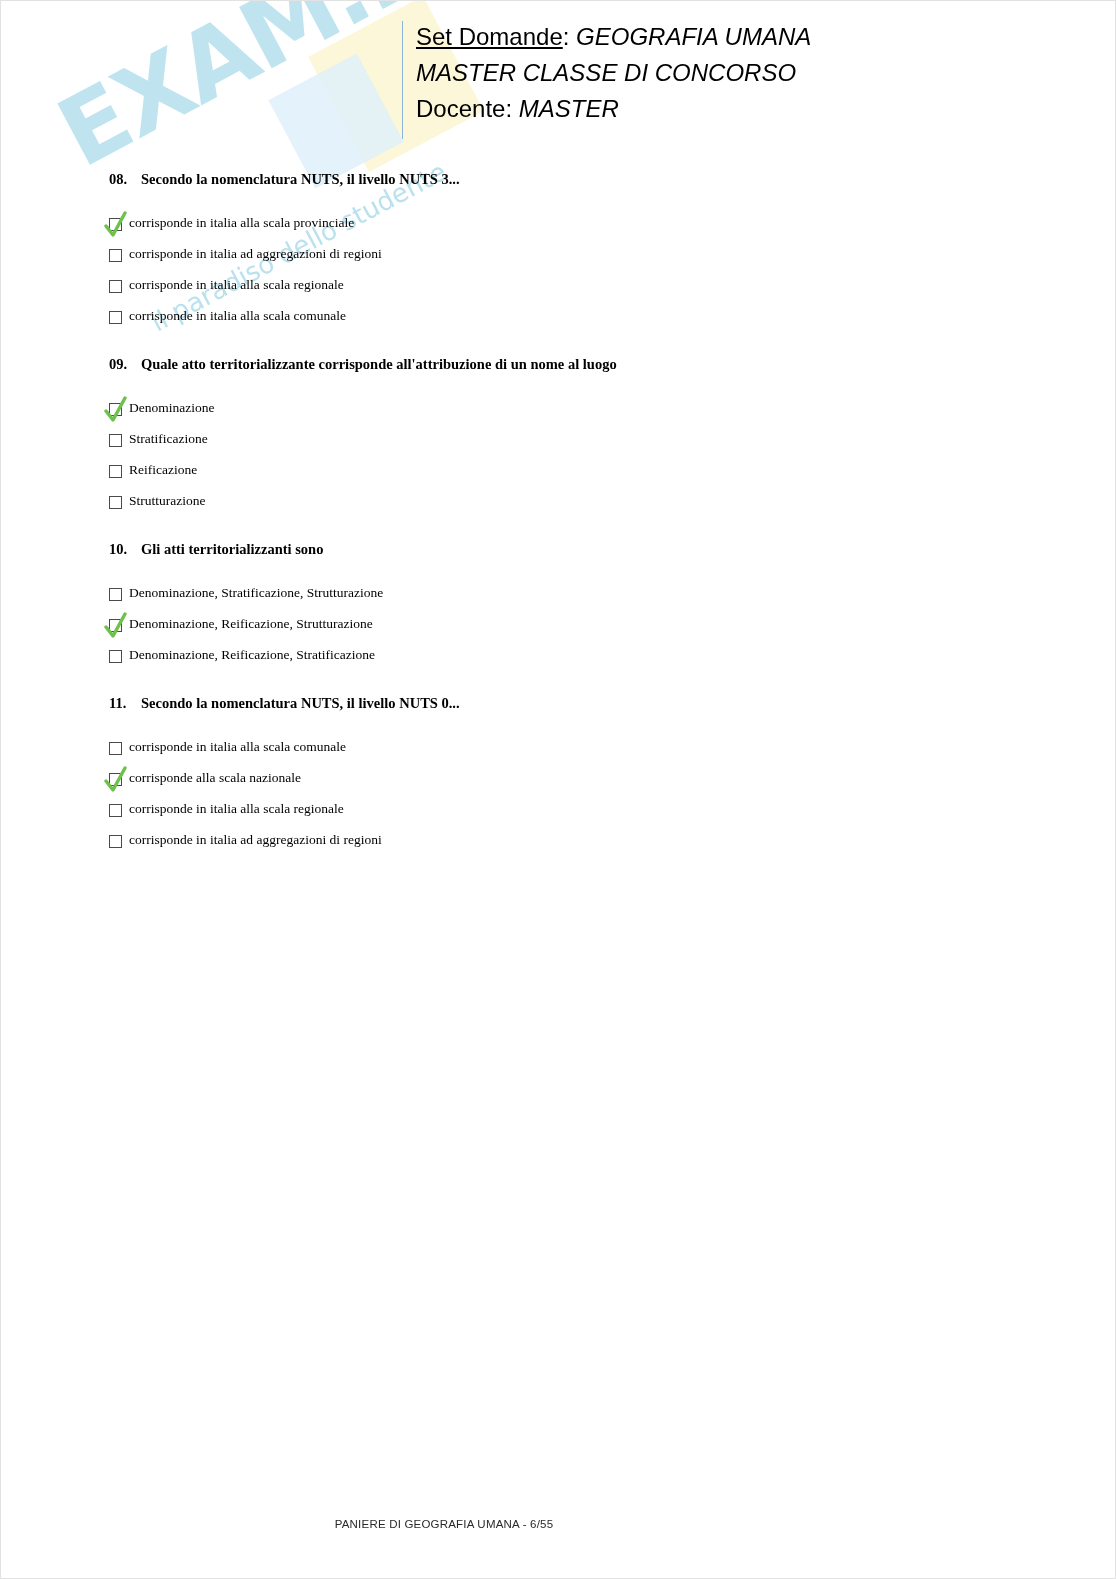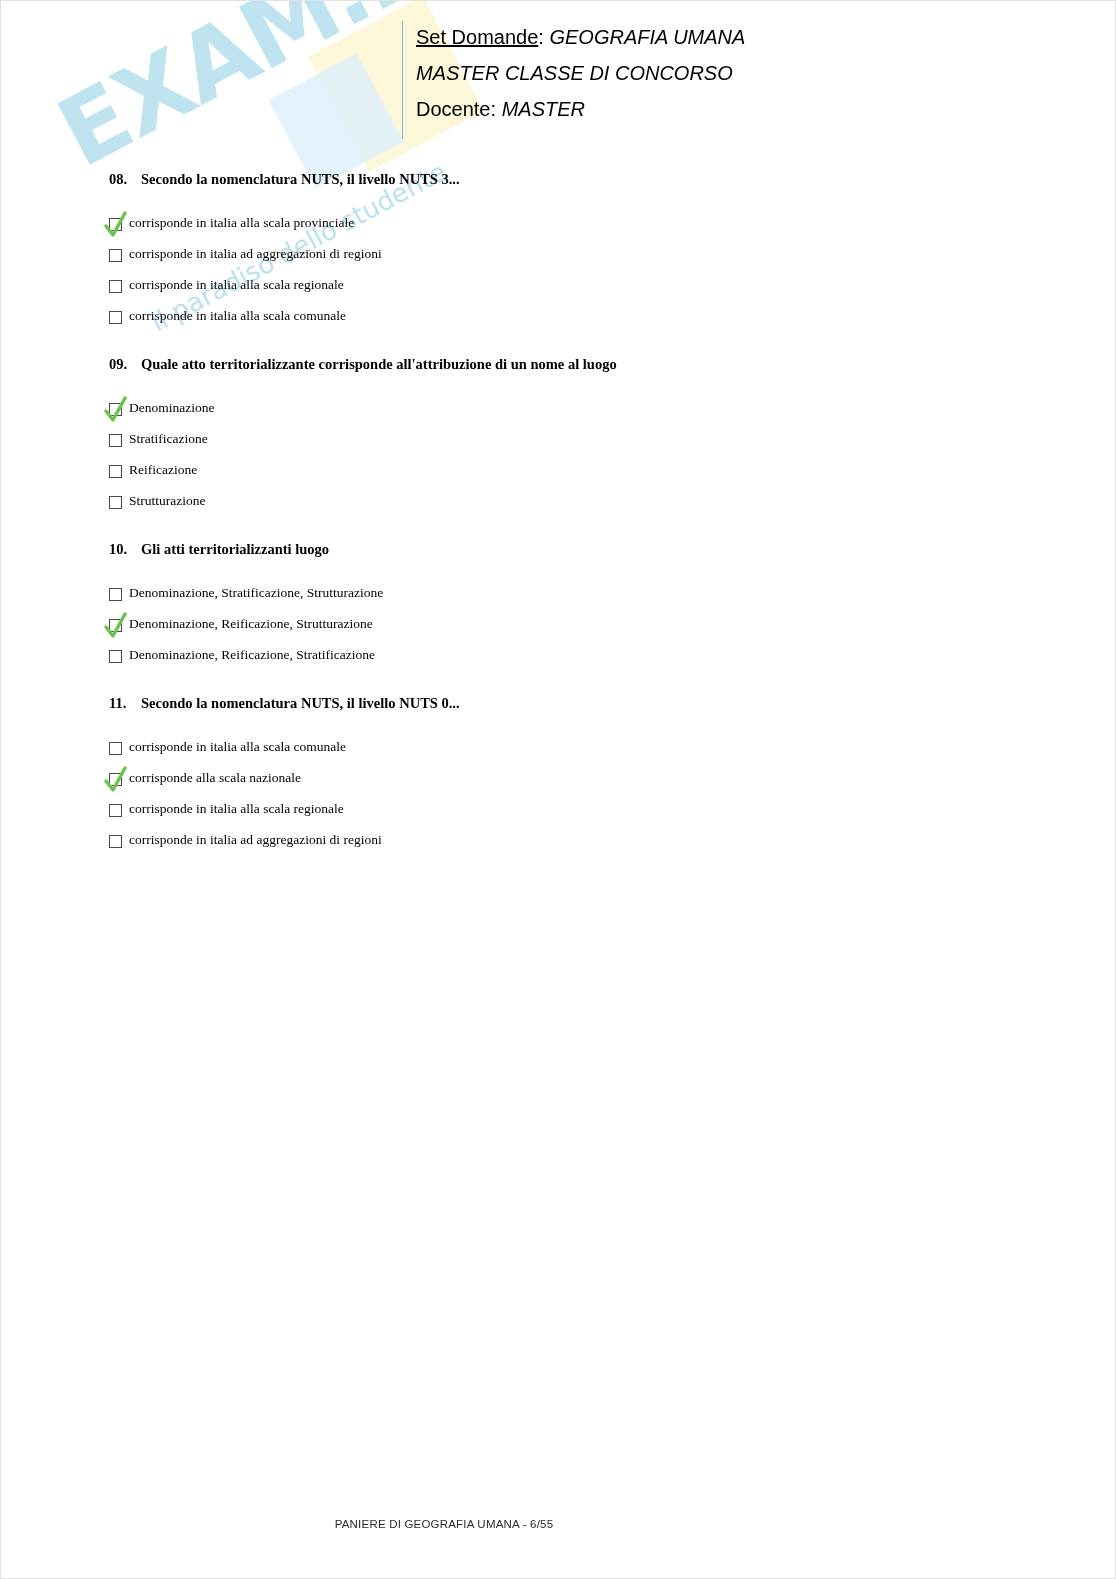--- a/index.html
+++ b/index.html
@@ -92,21 +92,21 @@
   #header .hdr-rule {
     position: absolute;
     left: -14px;
     top: 2px;
     width: 1px;
     height: 118px;
     background: #8ab4d8;
   }
   #header .hdr-line {
     font-family: "Liberation Sans", sans-serif;
-    font-size: 20px;
+    font-size: 24px;
     line-height: 36px;
     white-space: nowrap;
     color: #000;
   }
   #header .hdr-label {
     text-decoration: underline;
   }
   #header .hdr-val {
     font-style: italic;
   }
@@ -268,21 +268,21 @@
           </div>
           <div class="answer-row">
             <span class="cbox"></span>
             <span class="a-label">Strutturazione</span>
           </div>
         </div>
       </div>
       <div class="question-block" style="margin-top: 32px;">
         <div class="q-title">
           <span class="q-num">10.</span>
-          <span>Gli atti territorializzanti luogo</span>
+          <span>Gli atti territorializzanti sono</span>
         </div>
         <div class="answers">
           <div class="answer-row">
             <span class="cbox"></span>
             <span class="a-label">Denominazione, Stratificazione, Strutturazione</span>
           </div>
           <div class="answer-row checked">
             <span class="cbox">
               <svg class="tick" viewBox="0 0 26 30">
                 <path d="M2 16 L9 25 L21 3" fill="none" stroke="#6cc24a" stroke-width="3.4" stroke-linecap="round" stroke-linejoin="round"></path>

